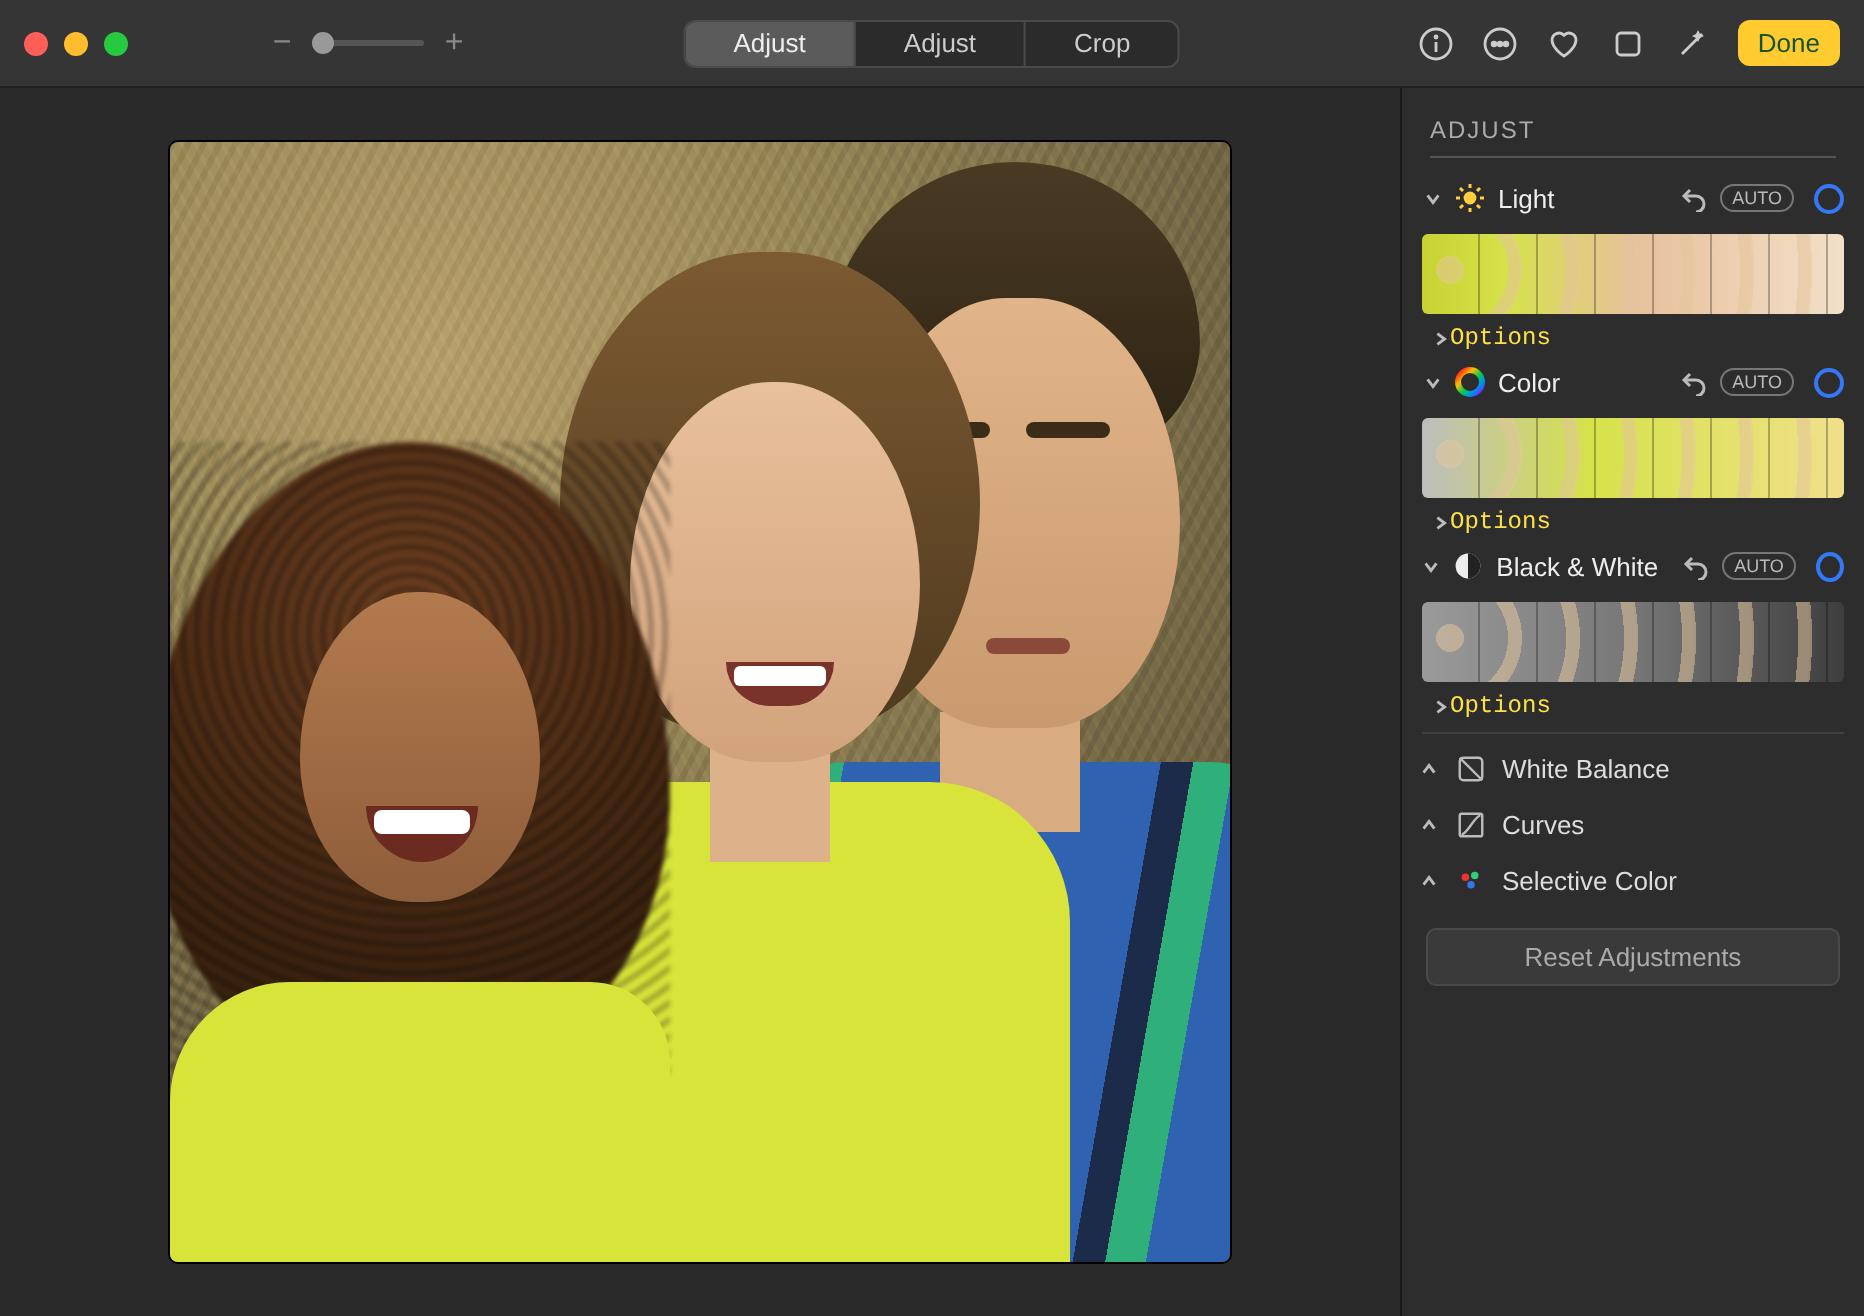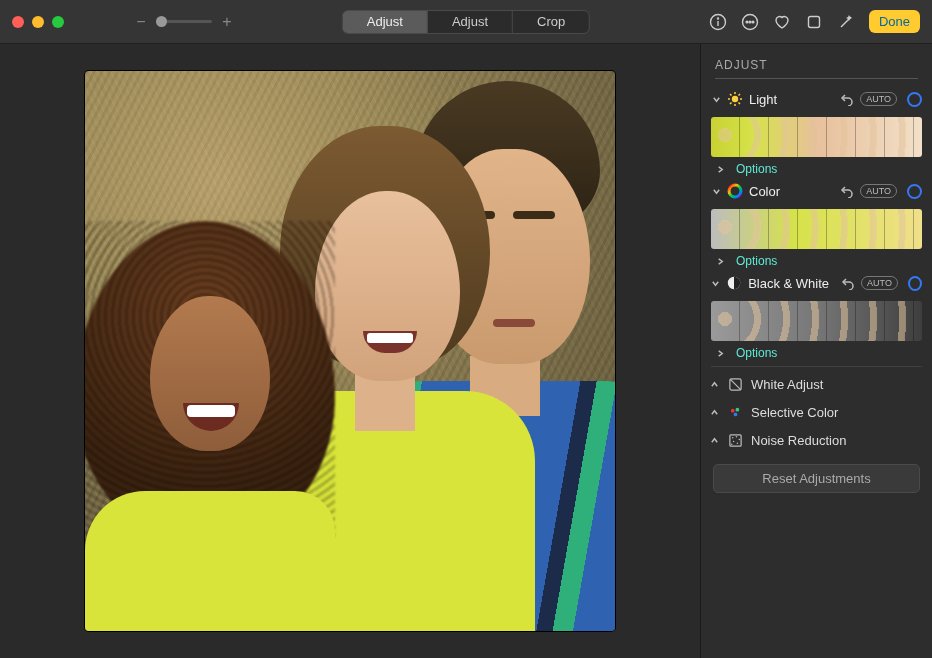--- a/index.html
+++ b/index.html
@@ -36,21 +36,21 @@
   .tab {
     padding:0 24px; display:flex; align-items:center; font-size:13px;
     color:#ccc; border-right:1px solid #4a4a4a;
   }
   .tab:last-child{border-right:none;}
   .tab.active{ background:#5b5b5b; color:#eee;}
   .titlebar-right{ position:absolute; right:12px; top:0; bottom:0; display:flex; align-items:center; gap:14px;}
   .tb-icon{ width:18px; height:18px; display:flex; align-items:center; justify-content:center; }
   .tb-icon svg{ stroke:#ccc; fill:none; stroke-width:1.4; width:18px; height:18px;}
   .done-btn{
-    background:#ffcb2f; color:#0369a1; font-weight:500;
+    background:#ffcb2f; color:#14532d; font-weight:500;
     padding:4px 10px; border-radius:6px; font-size:13px;
   }
   
   .editor{ position:absolute; top:44px; bottom:0; left:0; right:232px; display:flex; align-items:center; justify-content:center;}
   .canvas{
     width:530px; height:560px; border-radius:4px; overflow:hidden;
     position:relative; box-shadow: 0 0 0 1px #000;
   }
   .bg-rock{ position:absolute; inset:0;
     background:
@@ -129,21 +129,21 @@
   .ts-color .grad{ background:linear-gradient(90deg,#bdbdbd,#d6e24a 40%,#f0e08a 100%);}
   .ts-bw .grad{ background:linear-gradient(90deg,#9a9a9a,#777 50%,#3e3e3e 100%);}
   .thumbstrip::after{ content:""; position:absolute; inset:0;
     background:
       repeating-linear-gradient(90deg, rgba(0,0,0,0) 0 28px, rgba(0,0,0,.5) 28px 29px),
       repeating-radial-gradient(circle at 14px 18px, rgba(230,200,160,.9) 0 7px, transparent 7px 29px),
       repeating-radial-gradient(circle at 14px 18px, rgba(200,160,120,.9) 0 6px, transparent 6px 29px);
     background-blend-mode:normal;
     opacity:.55;
   }
-  .options-row{ display:flex; align-items:center; gap:11px; height:20px; padding-left:4px; color:#5eead4; font-size:12px;}
+  .options-row{ display:flex; align-items:center; gap:0; height:20px; padding-left:4px; color:#fde047; font-size:12px;font-family:Liberation Mono, monospace;}
   .row{ display:flex; align-items:center; gap:8px; height:28px; padding:0 4px 0 8px;}
   .row .chev svg{transform:rotate(-90deg);}
   .row .lbl{ color:#ddd;}
   .row .ic{width:16px;height:16px;display:inline-flex;align-items:center;justify-content:center;}
   .row .ic svg{width:15px;height:15px;stroke:#bbb;fill:none;stroke-width:1.3;}
   .reset-row{ padding:10px 12px 14px;}
   .reset-btn{ width:100%; padding:6px 0; text-align:center; color:#aaa;
     background:#3a3a3a; border:1px solid #4a4a4a; border-radius:5px; font-size:13px;}
   .sepline{height:1px;background:#404040;margin:3px 10px;}
 </style>
@@ -367,55 +367,48 @@
         <svg viewBox="0 0 10 10">
           <polyline points="3,2 7,5 3,8"></polyline>
         </svg>
       </span>
     <span class="ic">
         <svg viewBox="0 0 16 16">
           <rect x="2" y="2" width="12" height="12" rx="2"></rect>
           <path d="M2 2 14 14"></path>
         </svg>
       </span>
-    <span class="lbl">White Adjust</span>
+    <span class="lbl">White Balance</span>
   </div>
   <div class="row">
     <span class="chev">
         <svg viewBox="0 0 10 10">
           <polyline points="3,2 7,5 3,8"></polyline>
         </svg>
       </span>
     <span class="ic">
         <svg viewBox="0 0 16 16">
-          <circle cx="5" cy="6" r="2" fill="#e33" stroke="none"></circle>
-          <circle cx="10" cy="5" r="2" fill="#3c7" stroke="none"></circle>
-          <circle cx="8" cy="10" r="2" fill="#37e" stroke="none"></circle>
-        </svg>
-      </span>
-    <span class="lbl">Selective Color</span>
+          <rect x="2" y="2" width="12" height="12" rx="1"></rect>
+          <path d="M3 13 C6 13 10 3 13 3"></path>
+        </svg>
+      </span>
+    <span class="lbl">Curves</span>
   </div>
   <div class="row">
     <span class="chev">
         <svg viewBox="0 0 10 10">
           <polyline points="3,2 7,5 3,8"></polyline>
         </svg>
       </span>
     <span class="ic">
         <svg viewBox="0 0 16 16">
-          <rect x="2" y="2" width="12" height="12" rx="1"></rect>
-          <g fill="#bbb" stroke="none">
-            <circle cx="5" cy="5" r="0.8"></circle>
-            <circle cx="9" cy="4" r="0.8"></circle>
-            <circle cx="12" cy="7" r="0.8"></circle>
-            <circle cx="6" cy="9" r="0.8"></circle>
-            <circle cx="10" cy="11" r="0.8"></circle>
-            <circle cx="4" cy="12" r="0.8"></circle>
-          </g>
-        </svg>
-      </span>
-    <span class="lbl">Noise Reduction</span>
+          <circle cx="5" cy="6" r="2" fill="#e33" stroke="none"></circle>
+          <circle cx="10" cy="5" r="2" fill="#3c7" stroke="none"></circle>
+          <circle cx="8" cy="10" r="2" fill="#37e" stroke="none"></circle>
+        </svg>
+      </span>
+    <span class="lbl">Selective Color</span>
   </div>
 
   <div class="reset-row">
     <div class="reset-btn">Reset Adjustments</div>
   </div>
 </div>
 
 </body></html>

